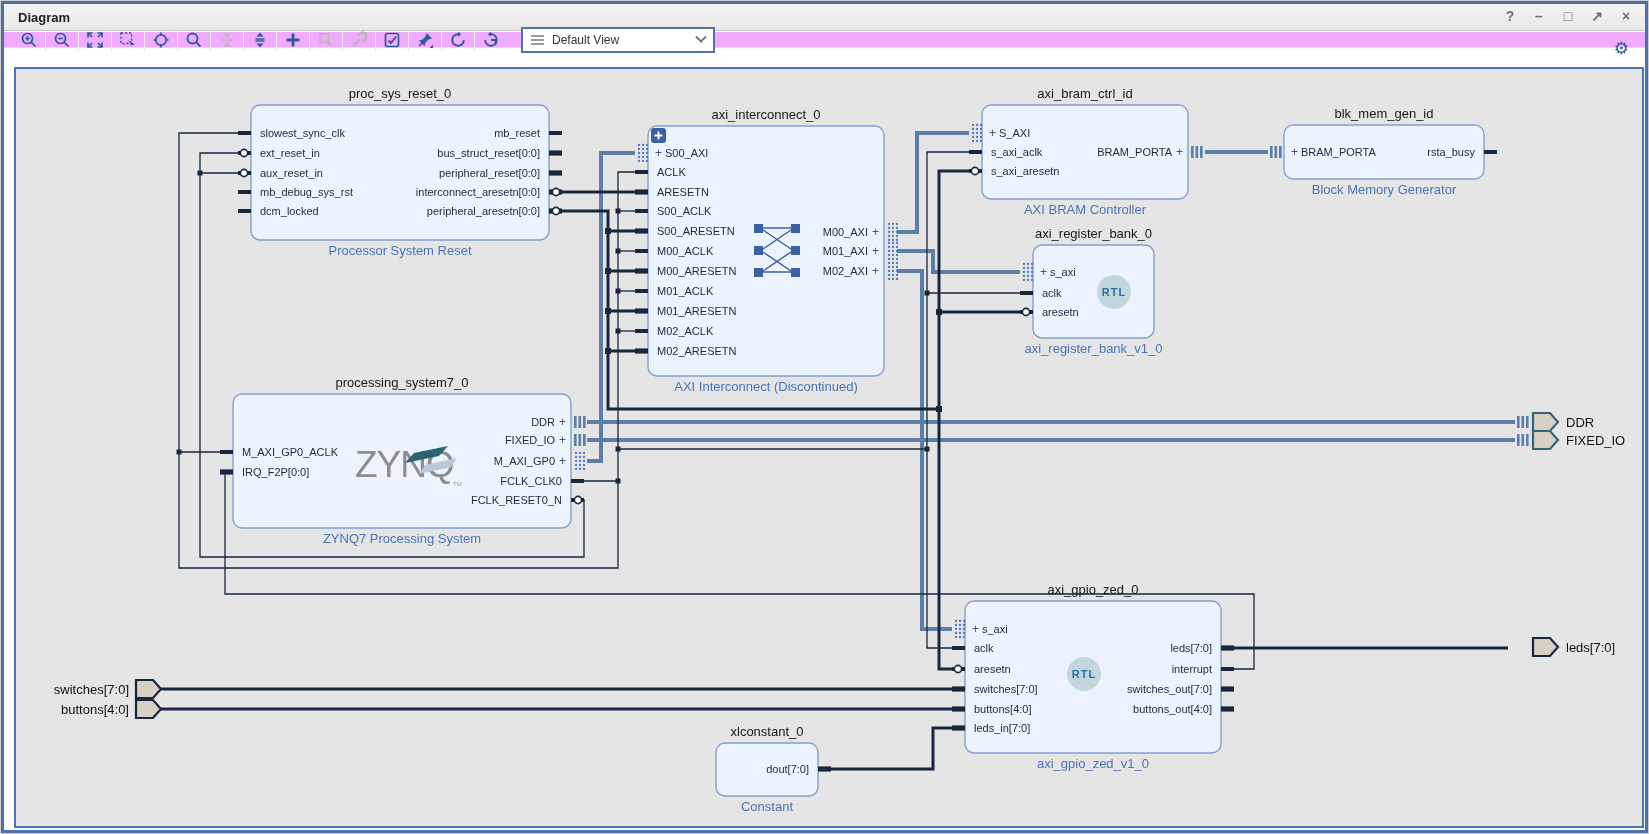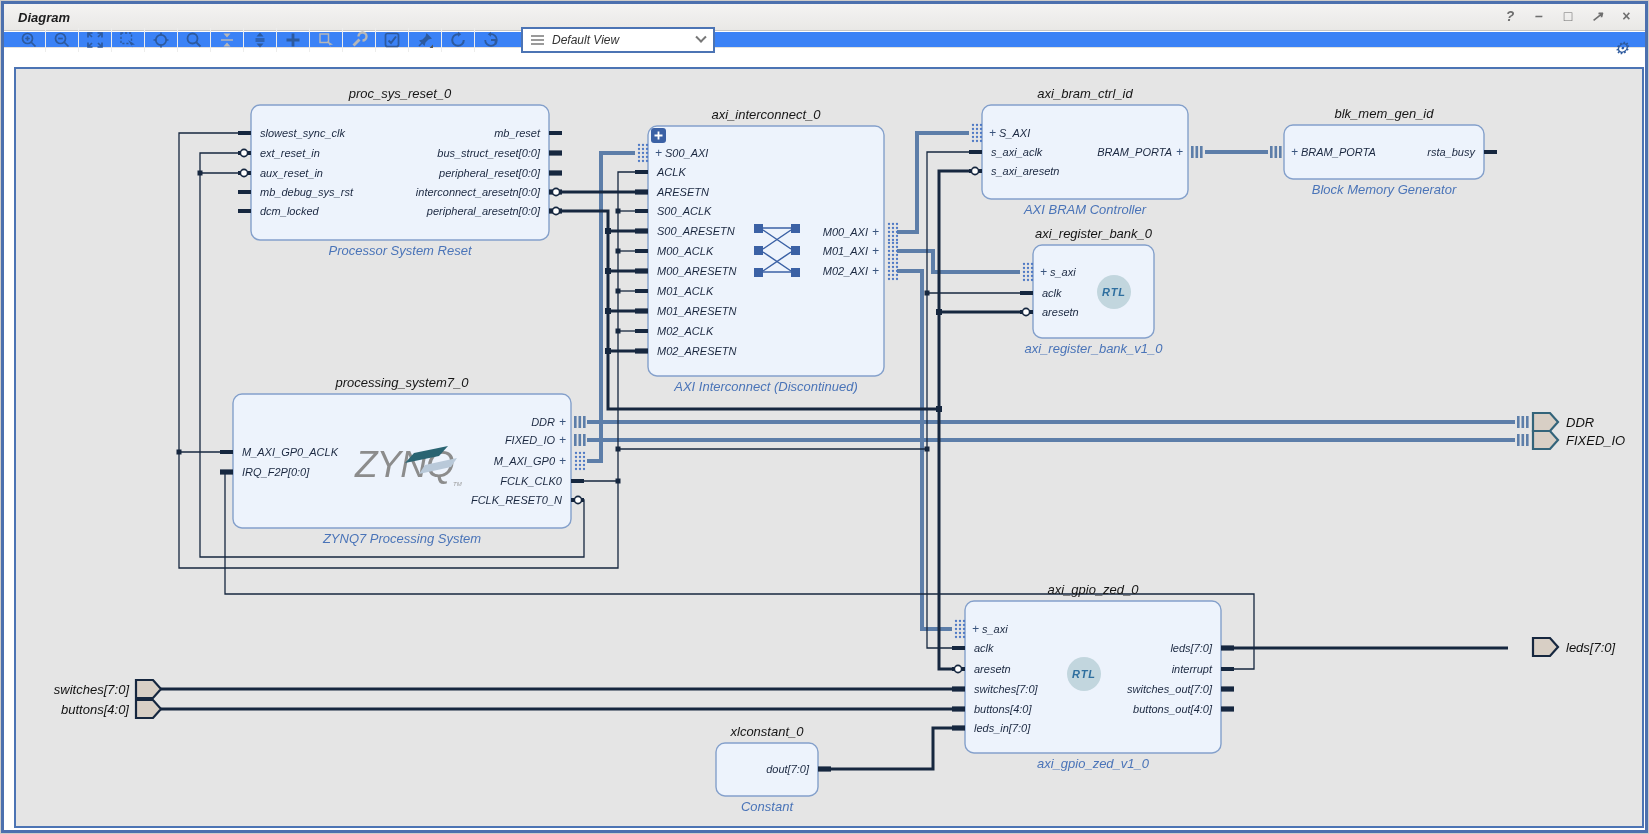--- a/index.html
+++ b/index.html
@@ -1,22 +1,22 @@
 <!DOCTYPE html>
 <html><head>
 <meta charset="utf-8">
 <style>
   * { margin:0; padding:0; box-sizing:border-box; }
   html,body { width:1649px; height:834px; background:#cfccc9; font-family:"Liberation Sans",sans-serif; overflow:hidden; }
-  .window { position:absolute; inset:1px; border:3px solid #4c70ae; background:#fff;font-style:italic; }
+  .window { position:absolute; inset:1px; border:3px solid #4c70ae; background:#fff; }
   .titlebar { position:absolute; left:0; top:0; right:0; height:27px; background:linear-gradient(#f4f3f2,#e9e8e6); border-bottom:1px solid #c9c7c4; }
   .titlebar .title { position:absolute; left:14px; top:6px; font-size:13px; font-weight:bold; color:#1d1d1d; }
   .winctl { position:absolute; right:12px; top:4px; display:flex; gap:15px; }
   .winctl span { font-size:14px; color:#6f6f6f; font-weight:bold; cursor:default; width:14px; text-align:center; }
-  .toolbar { position:absolute; left:0; top:28px; right:0; height:16px; background:#3b82f6; border-bottom:1px solid #e2e1df; display:flex; align-items:center; padding-left:8px; }
+  .toolbar { position:absolute; left:0; top:28px; right:0; height:16px; background:#f0abfc; border-bottom:1px solid #e2e1df; display:flex; align-items:center; padding-left:8px; }
   .tcell { width:33px; height:24px; display:flex; align-items:center; justify-content:center; }
   .tcell + .tcell { border-left:1px solid #ededec; }
   .tcell svg { display:block; }
   .blue { color:#2d5a9e; } .gray { color:#b7b7b7; }
   .viewsel { margin-left:14px; width:194px; height:26px; border:2px solid #4c74b4; background:#fff; display:flex; align-items:center; padding:0 8px; gap:8px; }
   .viewsel .bars i { display:block; width:13px; height:2px; background:#9a9a9a; margin:2px 0; }
   .viewsel .lbl { font-size:12px; color:#333; flex:1; }
   .viewsel .chev { width:8px; height:8px; border-right:2px solid #777; border-bottom:2px solid #777; transform:rotate(45deg) translate(-2px,-2px); }
   .gear { position:absolute; right:16px; top:36px; font-size:17px; color:#2d5a9e; line-height:1; cursor:default; }
   .canvas { position:absolute; left:10px; top:63px; width:1630px; height:761px; border:2px solid #4c74b4; background:#e5e5e5; overflow:hidden; }

